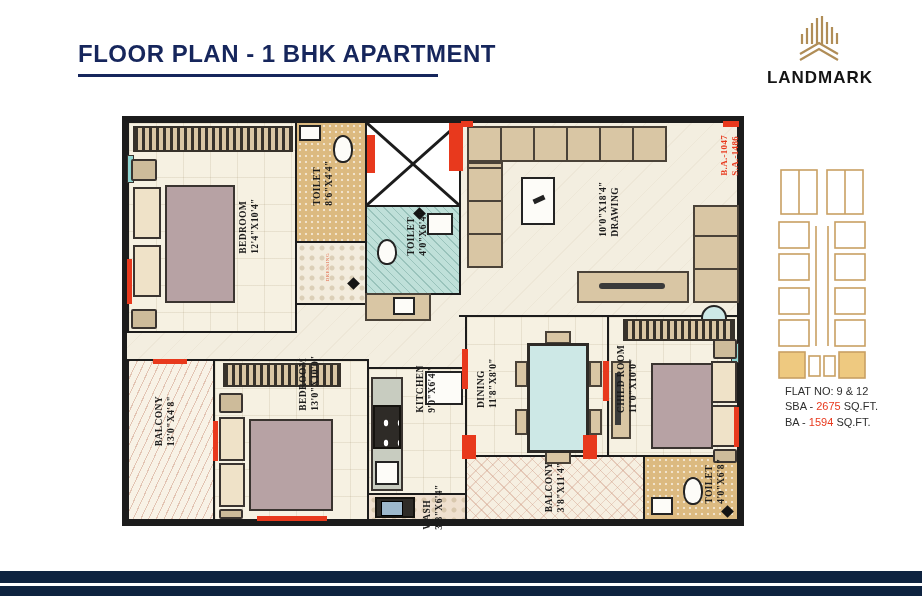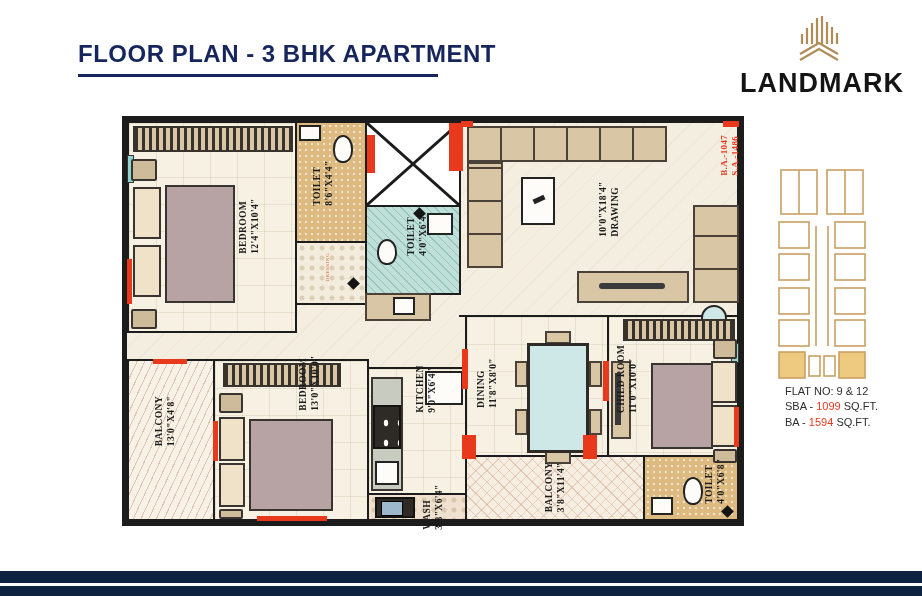--- a/index.html
+++ b/index.html
@@ -5,21 +5,21 @@
   html,body{margin:0;padding:0;}
   body{width:922px;height:596px;position:relative;background:#ffffff;overflow:hidden;
        font-family:"Liberation Sans", sans-serif;}
   .abs{position:absolute;}
 
   
   .title{position:absolute;left:78px;top:40px;font-size:24px;font-weight:bold;
          color:#16265c;letter-spacing:.5px;white-space:nowrap;}
   .title-underline{position:absolute;left:78px;top:74px;width:360px;height:3px;background:#16265c;}
   .brand{position:absolute;left:740px;top:14px;width:160px;text-align:center;}
-  .brand-name{font-size:27px;font-weight:bold;color:#141414;letter-spacing:1px;margin-top:2px;}
+  .brand-name{font-size:17px;font-weight:bold;color:#141414;letter-spacing:1px;margin-top:2px;}
 
   
   .plan{position:absolute;left:122px;top:116px;width:612px;height:400px;
         border:5px solid #1c1c1c;background:
         repeating-linear-gradient(135deg, rgba(190,170,140,.10) 0 1px, transparent 1px 16px),
         #f3eee0;}
   .room{position:absolute;border:2px solid #1c1c1c;box-sizing:border-box;}
   .tile{background-image:
         linear-gradient(rgba(160,140,100,.16) 1px, transparent 1px),
         linear-gradient(90deg, rgba(160,140,100,.16) 1px, transparent 1px);
@@ -74,21 +74,21 @@
   .flat-info{position:absolute;left:785px;top:384px;font-size:11px;color:#2e2e2e;line-height:1.4;}
   .flat-info .num{color:#e8391d;}
 
   
   .bar1{position:absolute;left:0;top:571px;width:922px;height:12px;background:#0e2340;}
   .bar2{position:absolute;left:0;top:586px;width:922px;height:10px;background:#0e2340;}
 </style>
 </head>
 <body>
 
-<div class="title">FLOOR PLAN - 3 BHK APARTMENT</div>
+<div class="title">FLOOR PLAN - 1 BHK APARTMENT</div>
 <div class="title-underline"></div>
 
 <div class="brand">
   <svg width="64" height="52" viewBox="0 0 64 52" style="display:block;margin:0 auto;">
     <g stroke="#b08d57" stroke-width="2.2" fill="none">
       <line x1="14" y1="20" x2="14" y2="30"></line>
       <line x1="19" y1="14" x2="19" y2="30"></line>
       <line x1="24" y1="9" x2="24" y2="30"></line>
       <line x1="29" y1="4" x2="29" y2="30"></line>
       <line x1="34" y1="2" x2="34" y2="30"></line>
@@ -278,18 +278,18 @@
   <g stroke="#c9a063" stroke-width="1.6">
     <rect x="3" y="184" width="26" height="26" fill="#eec980"></rect>
     <rect x="33" y="188" width="11" height="20" fill="#ffffff"></rect>
     <rect x="48" y="188" width="11" height="20" fill="#ffffff"></rect>
     <rect x="63" y="184" width="26" height="26" fill="#eec980"></rect>
   </g>
 </svg>
 
 <div class="flat-info">
   <div><span>FLAT NO: 9 &amp; 12</span></div>
-  <div><span>SBA - </span><span class="num">1099</span><span> SQ.FT.</span></div>
+  <div><span>SBA - </span><span class="num">2675</span><span> SQ.FT.</span></div>
   <div><span>BA - </span><span class="num">1594</span><span>  SQ.FT.</span></div>
 </div>
 
 <div class="bar1"></div>
 <div class="bar2"></div>
 
 </body></html>

